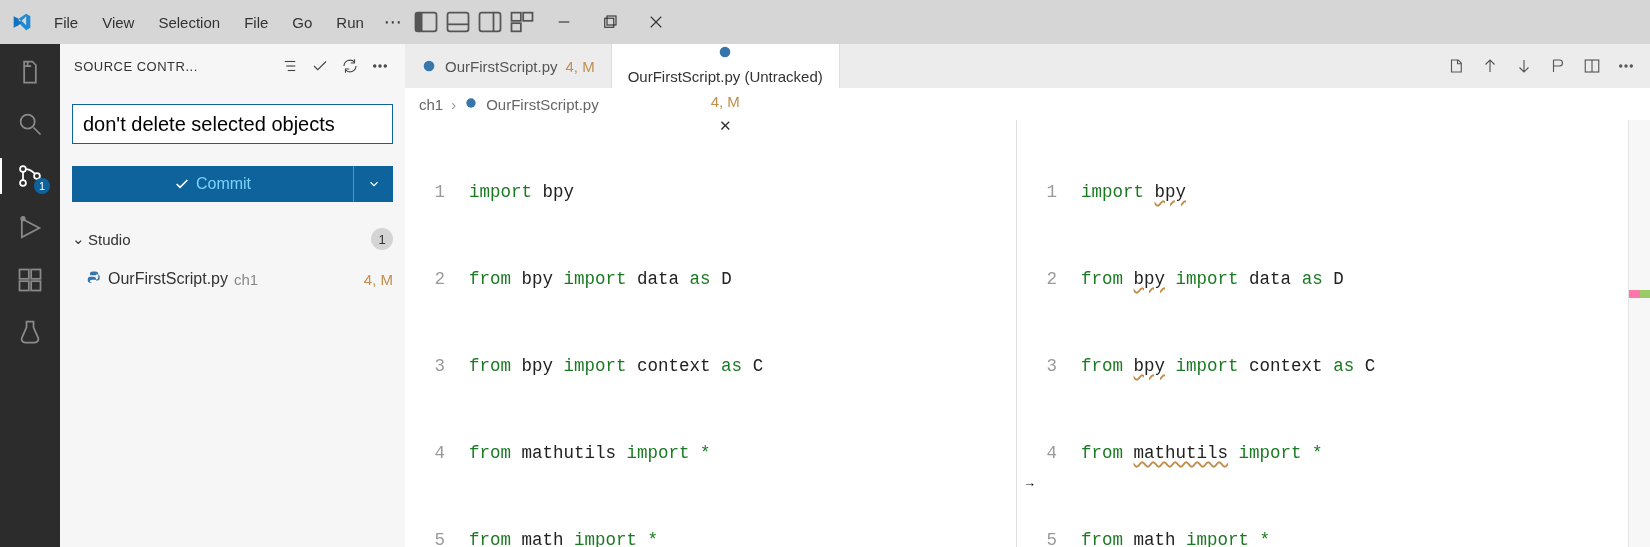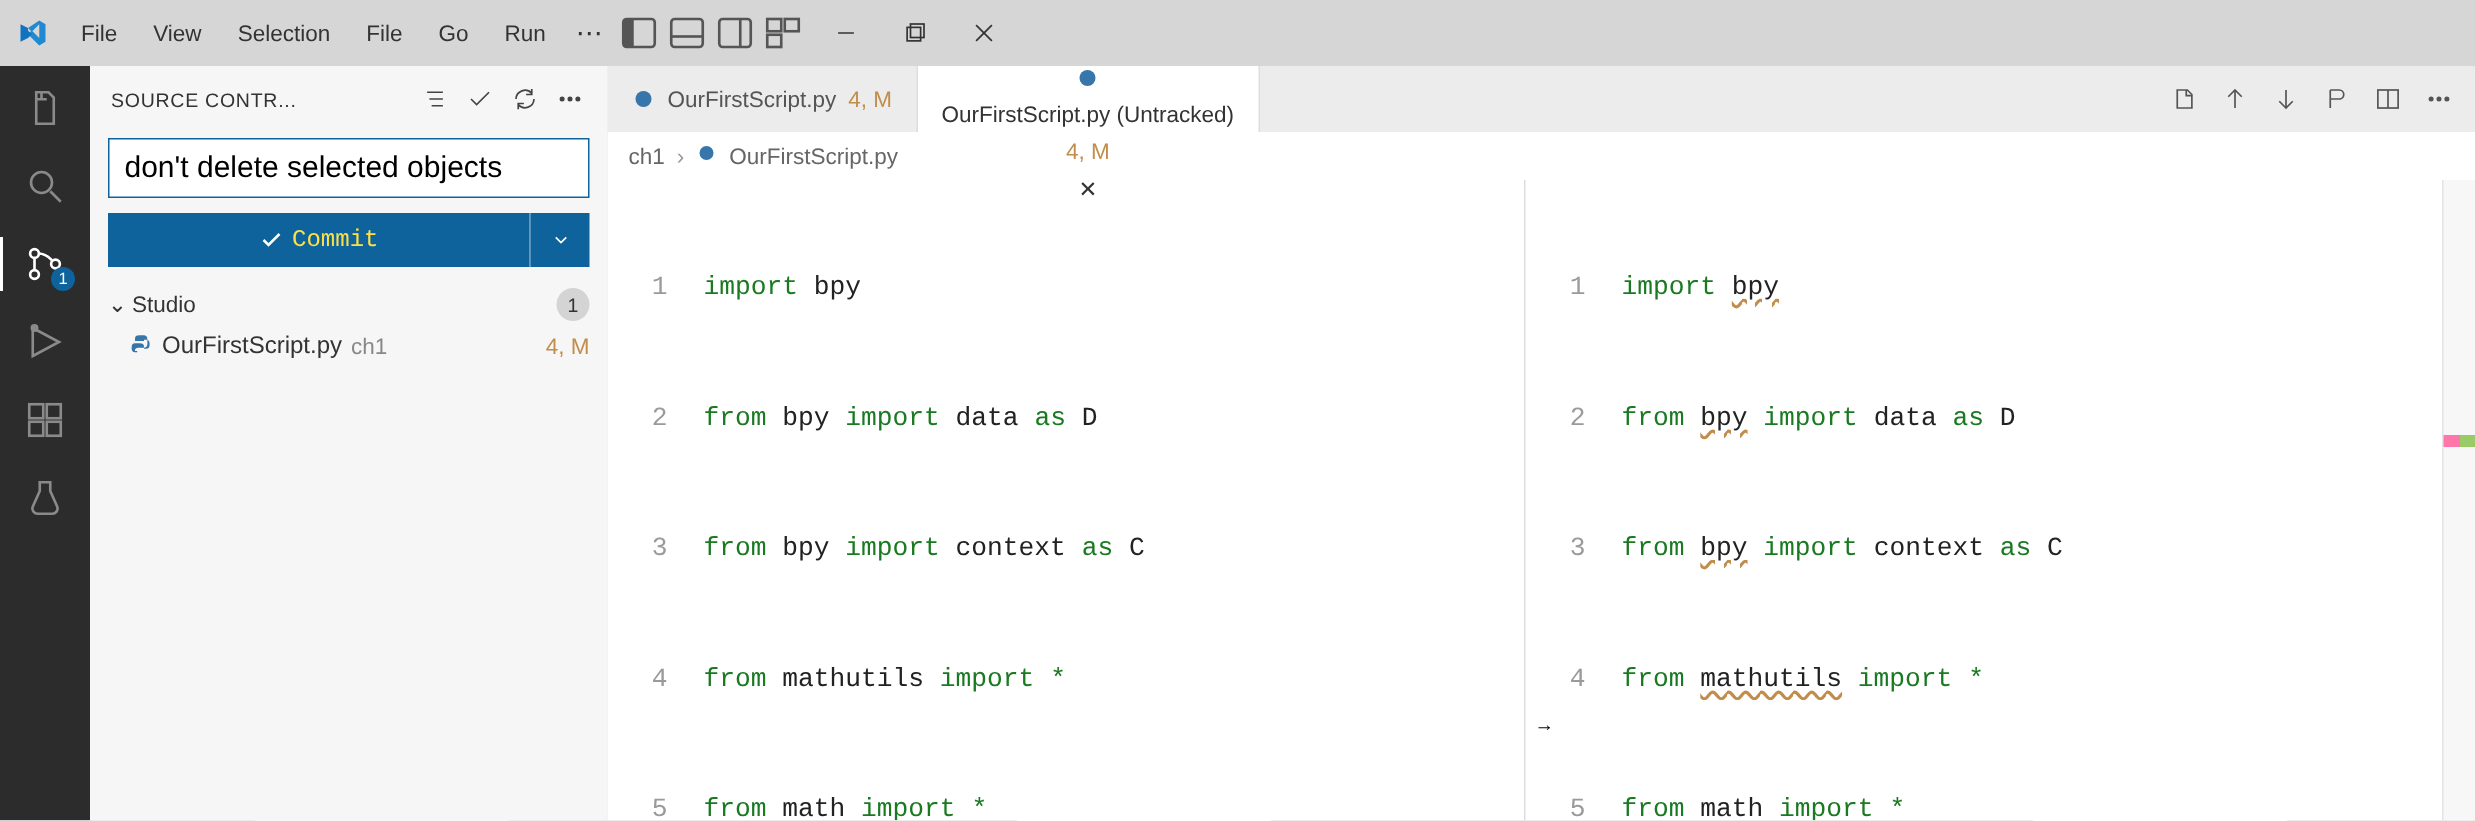--- a/index.html
+++ b/index.html
@@ -62,20 +62,21 @@
 .activitybar .badge {
   position:absolute; bottom:-4px; right:-6px;
   background:#0e639c; color:#fff; border-radius:10px; font-size:11px;
   min-width:16px;height:16px; display:flex;align-items:center;justify-content:center; padding:0 3px;
 }
 .sidebar {
   width: 345px;
   background: #f6f6f6;
   display:flex;
   flex-direction:column;
+  gap:12px;
 }
 .sidebar-header {
   height: 44px;
   display:flex;
   align-items:center;
   padding: 0 14px;
   gap: 8px;
   color:#333;
 }
 .sidebar-header .label { font-size: 13px; letter-spacing: 0.5px; flex:1; overflow:hidden; text-overflow:ellipsis; white-space:nowrap;}
@@ -87,22 +88,22 @@
   background:#fff;
   height: 40px;
   display:flex;align-items:center;
   padding: 0 10px;
   font-size:16px;
   color:#333;
 }
 .scm-input input { border:none; outline:none; width:100%; font-size:20px; background:transparent; }
 .commit-row { display:flex; margin:0 12px 10px 12px; height:36px;}
 .commit-btn {
-  flex:1; background:#0e639c; color:#fde047; border:none; cursor:pointer;
-  font-size:16px; display:flex;align-items:center;justify-content:center; gap:6px;font-family:Liberation Mono, monospace;
+  flex:1; background:#0e639c; color:#7dd3fc; border:none; cursor:pointer;
+  font-size:16px; display:flex;align-items:center;justify-content:center; gap:6px;
 }
 .commit-dropdown {
   width:40px; background:#0e639c; border:none; border-left:1px solid rgba(255,255,255,.3);
   display:flex;align-items:center;justify-content:center; cursor:pointer;
 }
 .commit-dropdown svg{width:14px;height:14px;stroke:#fff;fill:none;stroke-width:2;}
 .changes-header {
   display:flex;align-items:center; padding:4px 12px; font-size:15px; color:#333; cursor:pointer;
 }
 .changes-header .chev{ width:16px;display:flex;align-items:center;}

